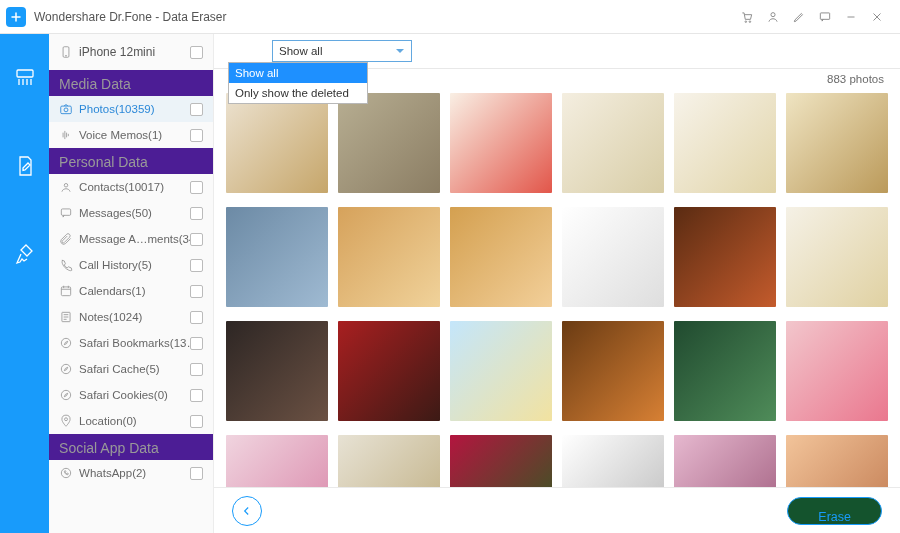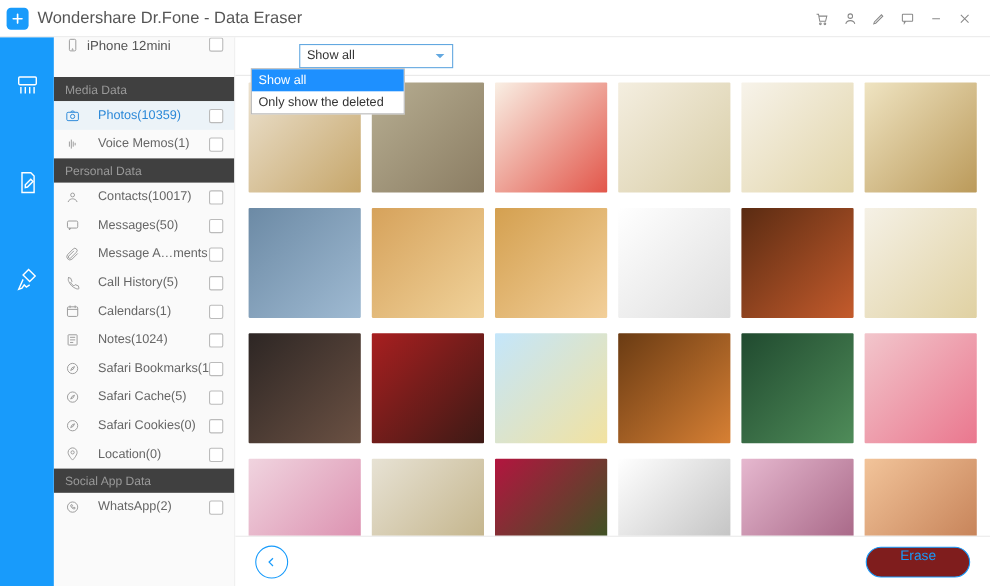--- a/index.html
+++ b/index.html
@@ -2,43 +2,43 @@
 <html><head>
 <meta charset="utf-8">
 <style>
   * { box-sizing: border-box; margin: 0; padding: 0; }
   body { font-family: "Segoe UI", Arial, sans-serif; font-size: 12px; color: #555; background: #fff; width: 900px; height: 533px; overflow: hidden; }
 
   
   .titlebar { height: 34px; display: flex; align-items: center; padding: 0 10px 0 6px; border-bottom: 1px solid #e6e6e6; }
   .app-logo { width: 20px; height: 20px; border-radius: 4px; background: #189bfb; display:flex; align-items:center; justify-content:center; color:#fff; margin-right:8px; }
   .app-logo svg { width:12px; height:12px; }
-  .title-text { font-size: 15px; color:#555; }
+  .title-text { font-size: 12px; color:#555; }
   .titlebar-spacer { flex:1; }
   .titlebar-btn { width:26px; height:26px; display:flex; align-items:center; justify-content:center; color:#888; cursor:pointer; }
   .titlebar-btn svg { width:14px; height:14px; stroke:#888; fill:none; stroke-width:1.6; }
 
   
   .main { display:flex; height: calc(533px - 34px); }
 
   .leftrail { width: 50px; background:#189bfb; display:flex; flex-direction:column; align-items:center; padding-top:30px; gap:60px; }
   .leftrail .rail-icon { width:28px; height:28px; color:#fff; display:flex; align-items:center; justify-content:center; cursor:pointer; }
   .leftrail .rail-icon svg { width:24px; height:24px; stroke:#fff; fill:none; stroke-width:1.3; }
 
   
   .sidebar { width: 168px; background:#fafafa; border-right:1px solid #ececec; display:flex; flex-direction:column; overflow-y:auto; }
-  .device-row { height:36px; display:flex; align-items:flex-start; padding:0 10px; gap:6px; position:relative; }
+  .device-row { height:36px; display:flex; align-items:center; padding:0 10px; gap:6px; position:relative; }
   .device-row .phone-ico { width:14px; height:14px; }
   .device-row .phone-ico svg{ stroke:#999; fill:none; stroke-width:1.5;}
   .device-row .chk { position:absolute; right:10px; }
   .chk { width:13px; height:13px; border:1px solid #bbb; border-radius:2px; background:#fff; }
 
-  .section-header { padding:6px 28px 4px 10px; font-size:11px; color:#999; background:#404040; }
-
-  .item { height:26px; display:flex; align-items:center; padding:0 10px; gap:16px; color:#666; position:relative; cursor:pointer;justify-content:space-between; }
+  .section-header { padding:6px 28px 4px 10px; font-size:14px; color:#999; background:#4c1d95; }
+
+  .item { height:26px; display:flex; align-items:center; padding:0 10px; gap:6px; color:#666; position:relative; cursor:pointer;justify-content:space-between; }
   .item.selected { background:#ecf3f8; color:#2b88d8; }
   .item.selected .ico svg { stroke:#2b88d8; }
   .item .ico { width:14px; height:14px; flex-shrink:0; display:flex; }
   .item .ico svg { width:14px; height:14px; stroke:#9a9a9a; fill:none; stroke-width:1.5; }
   .item .lbl { flex:1; white-space:nowrap; overflow:hidden; text-overflow:ellipsis; font-size:11.5px; }
   .item .chk { position:absolute; right:10px; }
 
   
   .content { flex:1; display:flex; flex-direction:column; position:relative; background:#fff; }
   .toolbar { height:30px; padding:6px 14px 0 14px; display:flex; align-items:flex-start; }
@@ -77,21 +77,21 @@
   .t20{background:linear-gradient(135deg,#b3153f,#2c5d20);}
   .t21{background:linear-gradient(135deg,#ffffff,#bbbbbb);}
   .t22{background:linear-gradient(135deg,#e6b8cf,#9f5c7d);}
   .t23{background:linear-gradient(135deg,#f2c49a,#c0794f);}
 
   
   .footer { height:46px; border-top:1px solid #eaeaea; display:flex; align-items:center; padding:0 18px; }
   .back-btn { width:30px; height:30px; border:1.5px solid #189bfb; border-radius:50%; display:flex; align-items:center; justify-content:center; cursor:pointer; }
   .back-btn svg { width:14px; height:14px; stroke:#189bfb; fill:none; stroke-width:2; }
   .footer-spacer { flex:1; }
-  .erase-btn { height:28px; padding:0 30px; border:1.5px solid #189bfb; border-radius:14px; color:#189bfb; font-size:12.5px; background:#7f1d1d; display:flex; align-items:flex-start; cursor:pointer; }
+  .erase-btn { height:28px; padding:0 30px; border:1.5px solid #189bfb; border-radius:14px; color:#189bfb; font-size:12.5px; background:#14532d; display:flex; align-items:flex-end; cursor:pointer; }
 
   
   .sidebar::-webkit-scrollbar{width:0px;}
 </style>
 </head>
 <body>
 
 <div class="titlebar">
   <div class="app-logo">
     <svg viewBox="0 0 24 24">
@@ -316,20 +316,21 @@
               <path d="M1 3l4 4 4-4z"></path>
             </svg>
         </div>
         <div class="filter-dropdown">
           <div class="filter-opt highlight">Show all</div>
           <div class="filter-opt">Only show the deleted</div>
         </div>
       </div>
     </div>
     <div class="divider"></div>
+    <div class="count-row">883 photos</div>
 
     <div class="grid">
       <div class="thumb t0"></div>
       <div class="thumb t1"></div>
       <div class="thumb t2"></div>
       <div class="thumb t3"></div>
       <div class="thumb t4"></div>
       <div class="thumb t5"></div>
       <div class="thumb t6"></div>
       <div class="thumb t7"></div>

